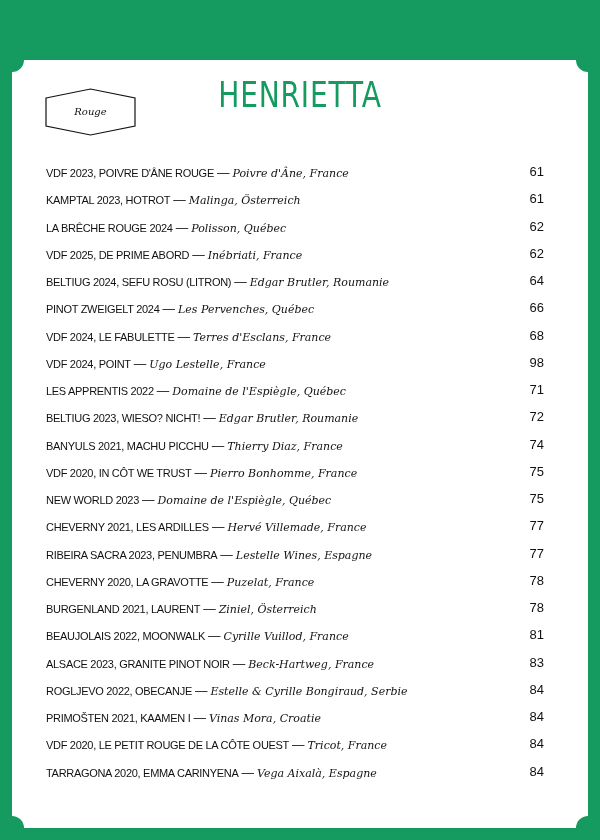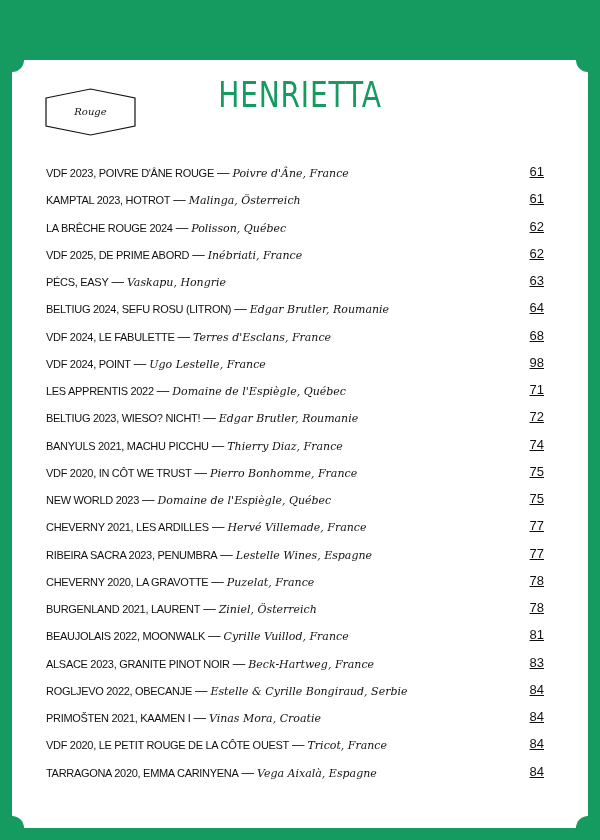--- a/index.html
+++ b/index.html
@@ -12,21 +12,21 @@
   .sc-br { left:576px; top:816px; }
   .title { position:absolute; left:0; width:600px; top:73px; text-align:center; color:#159a5f; font-family:"DejaVu Sans", sans-serif; font-size:36px; letter-spacing:1px; transform:scaleX(0.78); transform-origin:center; font-weight:normal; line-height:44px; }
   .badge { position:absolute; left:45px; top:88px; width:91px; height:48px; }
   .badge svg { position:absolute; left:0; top:0; }
   .badge-label { position:absolute; left:0; top:0; width:91px; height:48px; line-height:48px; text-align:center; font-family:"DejaVu Serif", serif; font-style:italic; font-size:10px; color:#111; }
   .list { position:absolute; left:46px; top:158px; width:498px; }
   .row { position:relative; height:27.25px; line-height:27.25px; white-space:nowrap; }
   .wine { font-family:"Liberation Sans", sans-serif; font-size:11px; color:#111; letter-spacing:-0.3px; text-transform:uppercase; }
   .dash { font-family:"Liberation Sans", sans-serif; font-size:12.5px; color:#111; padding:0 3px; }
   .maker { font-family:"DejaVu Serif", serif; font-style:italic; font-size:11px; color:#111; }
-  .price { position:absolute; right:0; top:0; font-family:"Liberation Sans", sans-serif; font-size:13px; color:#111;text-decoration:underline; }
+  .price { position:absolute; right:0; top:0; font-family:"Liberation Sans", sans-serif; font-size:13px; color:#111; }
 </style>
 </head>
 <body>
 
 <div class="panel"></div>
 <div class="scallop sc-tl"></div>
 <div class="scallop sc-tr"></div>
 <div class="scallop sc-bl"></div>
 <div class="scallop sc-br"></div>
 
@@ -37,22 +37,22 @@
     <polygon points="1,10 45.5,1 90,10 90,38 45.5,47 1,38" fill="none" stroke="#111" stroke-width="1.2"></polygon>
   </svg>
   <div class="badge-label">Rouge</div>
 </div>
 
 <div class="list" id="wine-list">
     <div class="row"><span class="wine">VDF 2023, POIVRE D'ÂNE ROUGE</span><span class="dash">—</span><span class="maker">Poivre d'Âne, France</span><span class="price">61</span></div>
     <div class="row"><span class="wine">KAMPTAL 2023, HOTROT</span><span class="dash">—</span><span class="maker">Malinga, Österreich</span><span class="price">61</span></div>
     <div class="row"><span class="wine">LA BRÊCHE ROUGE 2024</span><span class="dash">—</span><span class="maker">Polisson, Québec</span><span class="price">62</span></div>
     <div class="row"><span class="wine">VDF 2025, DE PRIME ABORD</span><span class="dash">—</span><span class="maker">Inébriati, France</span><span class="price">62</span></div>
-    <div class="row"><span class="wine">PÉCS, EASY</span><span class="dash">—</span><span class="maker">Vaskapu, Hongrie</span><span class="price">63</span></div>
     <div class="row"><span class="wine">BELTIUG 2024, SEFU ROSU (LITRON)</span><span class="dash">—</span><span class="maker">Edgar Brutler, Roumanie</span><span class="price">64</span></div>
+    <div class="row"><span class="wine">PINOT ZWEIGELT 2024</span><span class="dash">—</span><span class="maker">Les Pervenches, Québec</span><span class="price">66</span></div>
     <div class="row"><span class="wine">VDF 2024, LE FABULETTE</span><span class="dash">—</span><span class="maker">Terres d'Esclans, France</span><span class="price">68</span></div>
     <div class="row"><span class="wine">VDF 2024, POINT</span><span class="dash">—</span><span class="maker">Ugo Lestelle, France</span><span class="price">98</span></div>
     <div class="row"><span class="wine">LES APPRENTIS 2022</span><span class="dash">—</span><span class="maker">Domaine de l'Espiègle, Québec</span><span class="price">71</span></div>
     <div class="row"><span class="wine">BELTIUG 2023, WIESO? NICHT!</span><span class="dash">—</span><span class="maker">Edgar Brutler, Roumanie</span><span class="price">72</span></div>
     <div class="row"><span class="wine">BANYULS 2021, MACHU PICCHU</span><span class="dash">—</span><span class="maker">Thierry Diaz, France</span><span class="price">74</span></div>
     <div class="row"><span class="wine">VDF 2020, IN CÔT WE TRUST</span><span class="dash">—</span><span class="maker">Pierro Bonhomme, France</span><span class="price">75</span></div>
     <div class="row"><span class="wine">NEW WORLD 2023</span><span class="dash">—</span><span class="maker">Domaine de l'Espiègle, Québec</span><span class="price">75</span></div>
     <div class="row"><span class="wine">CHEVERNY 2021, LES ARDILLES</span><span class="dash">—</span><span class="maker">Hervé Villemade, France</span><span class="price">77</span></div>
     <div class="row"><span class="wine">RIBEIRA SACRA 2023, PENUMBRA</span><span class="dash">—</span><span class="maker">Lestelle Wines, Espagne</span><span class="price">77</span></div>
     <div class="row"><span class="wine">CHEVERNY 2020, LA GRAVOTTE</span><span class="dash">—</span><span class="maker">Puzelat, France</span><span class="price">78</span></div>

